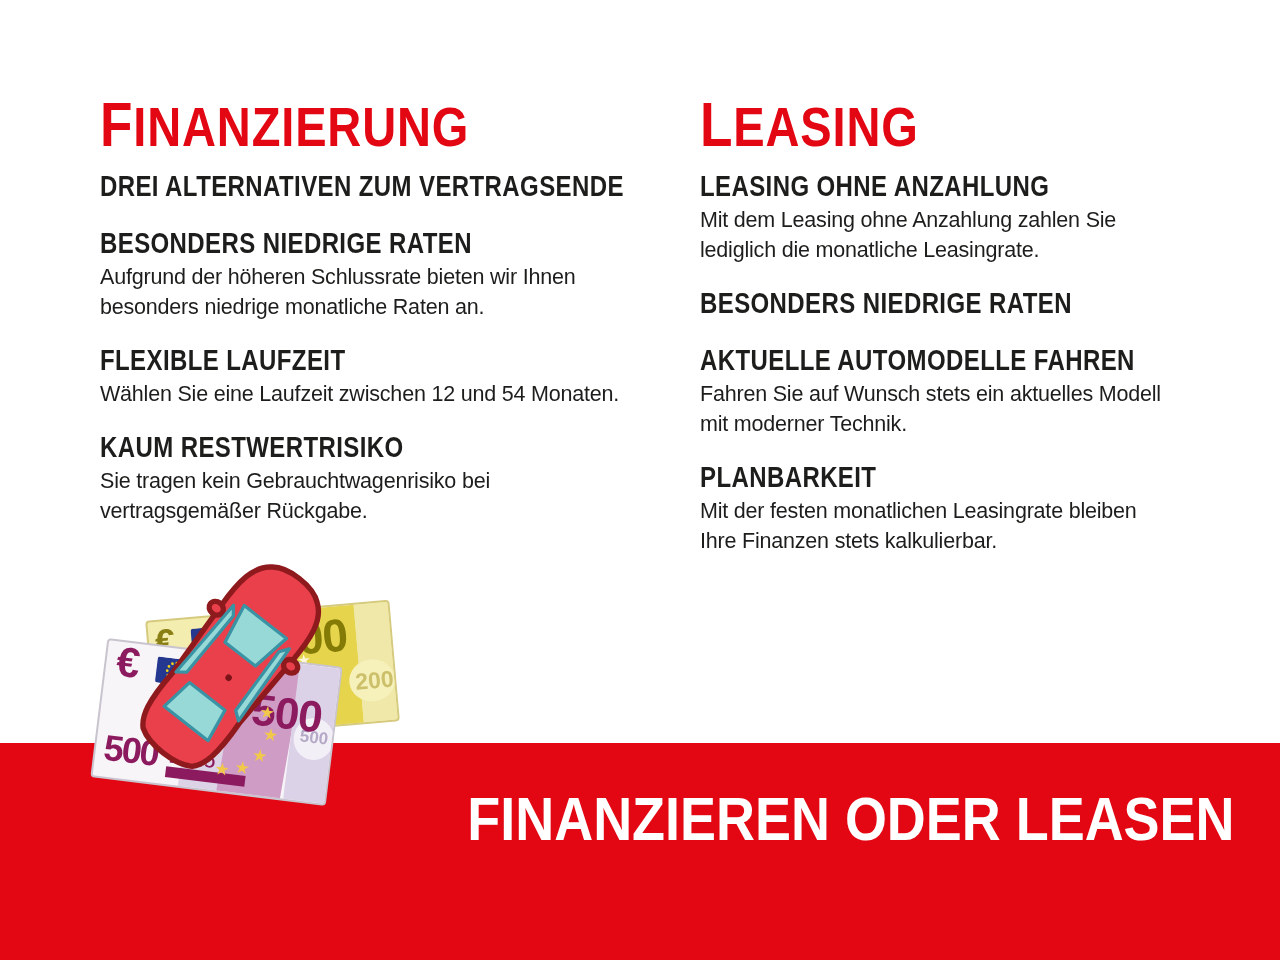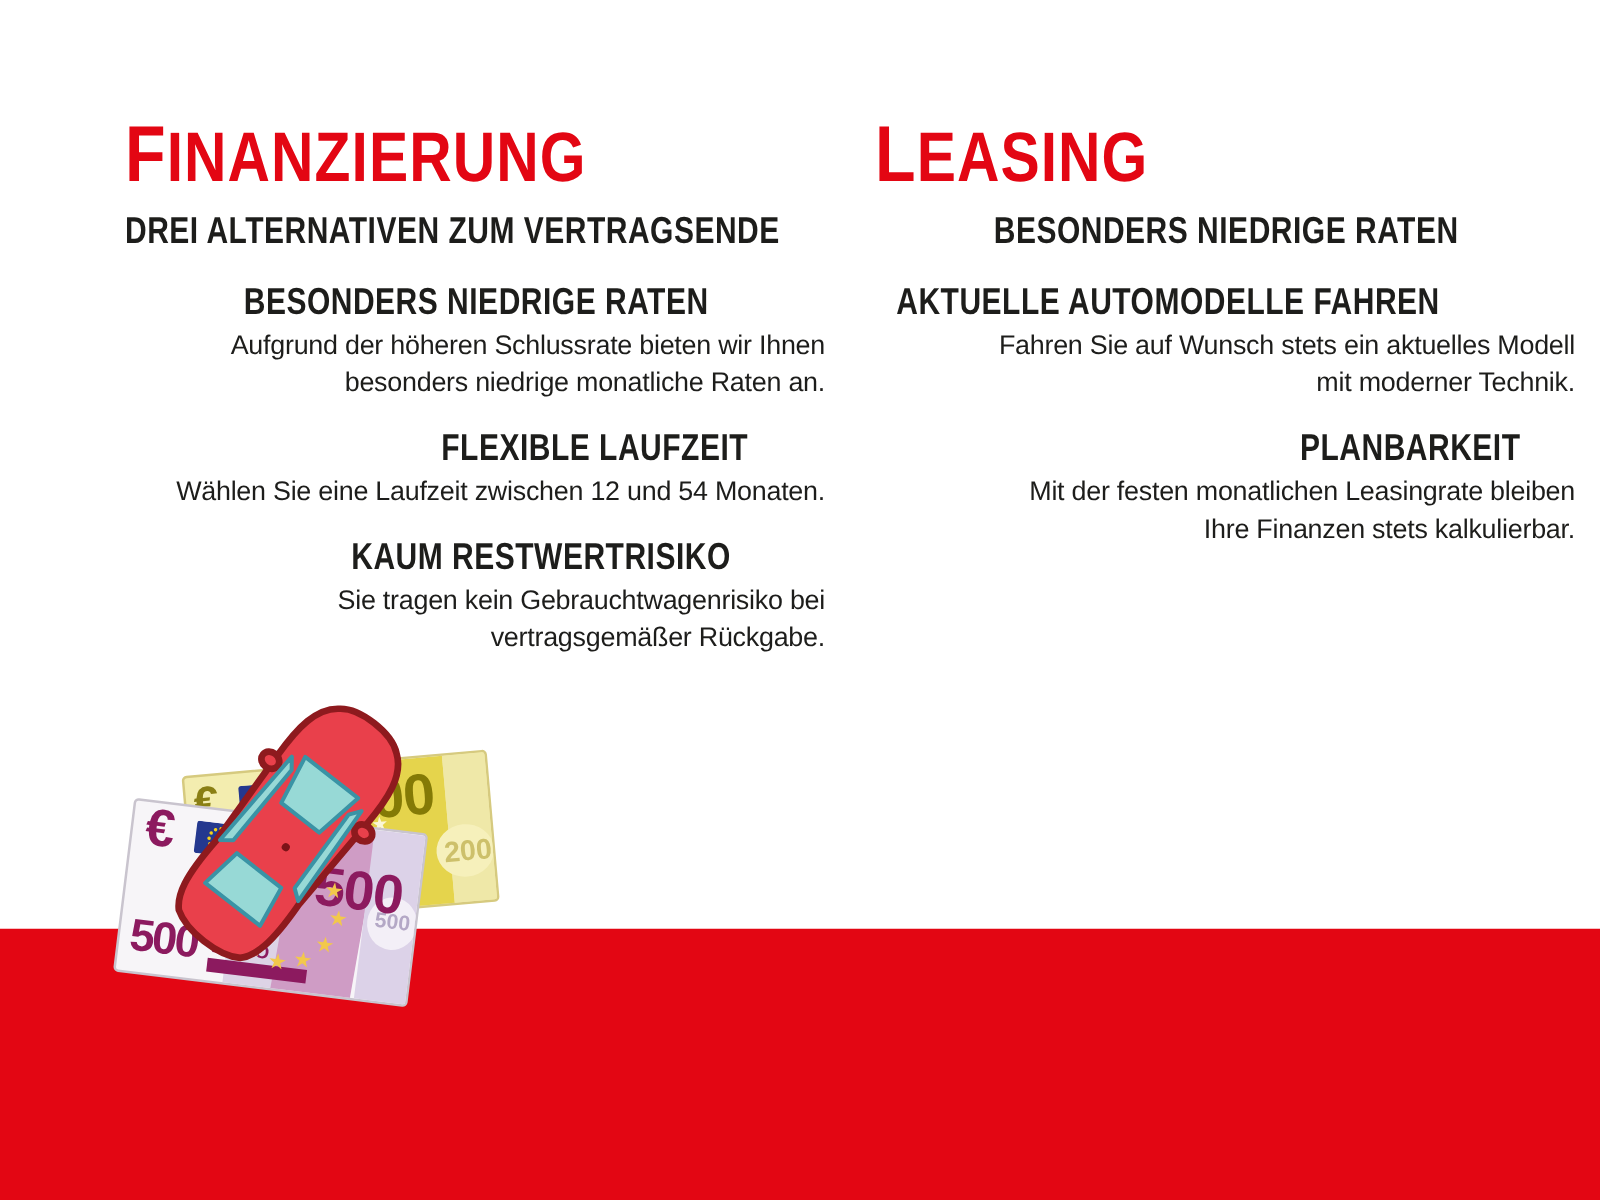--- a/index.html
+++ b/index.html
@@ -6,21 +6,21 @@
     font-family:"Liberation Sans",sans-serif;}
   .page{position:relative;width:1280px;height:960px;background:#ffffff;}
 
   
   .col{position:absolute;top:96px;width:560px;color:var(--text-black);}
   .col.left{left:100px;}
   .col.right{left:700px;}
   .col-title{margin:0 0 14px 0;display:inline-block;transform:scaleX(0.84);transform-origin:0 50%;
     font-size:56px;line-height:56px;font-weight:800;color:var(--accent-red);letter-spacing:1px;}
   .col-title::first-letter{font-size:1.13em;}
-  .section{margin-bottom:21px;text-align:right;}
+  .section{margin-bottom:21px;}
   .sec-h{margin:0 0 3px 0;display:inline-block;transform:scaleX(0.80);transform-origin:0 50%;
     font-size:30px;line-height:33px;font-weight:800;letter-spacing:0.5px;white-space:nowrap;}
   .sec-b{margin:0;font-size:21.5px;line-height:30px;white-space:pre-line;letter-spacing:-0.2px;}
 
   
   .red-band{position:absolute;left:0;top:743px;width:1280px;height:217px;background:var(--accent-red);z-index:1;}
   .banner-text{position:absolute;left:410px;top:781px;width:840px;text-align:center;color:#ffffff;z-index:2;}
   .banner-l1{display:inline-block;transform:scaleY(1.12);font-size:43px;line-height:52px;
     font-weight:400;letter-spacing:2px;white-space:nowrap;}
   .banner-l2{display:inline-block;transform:scaleX(0.87);margin-top:6px;font-size:62px;line-height:64px;
@@ -88,36 +88,42 @@
     <div class="section">
       <h3 class="sec-h">KAUM RESTWERTRISIKO</h3>
       <p class="sec-b">Sie tragen kein Gebrauchtwagenrisiko bei
 vertragsgemäßer Rückgabe.</p>
     </div>
   </div>
 
   <div class="col right">
     <h1 class="col-title">LEASING</h1>
     <div class="section">
+      <h3 class="sec-h">LEASING OHNE ANZAHLUNG</h3>
+      <p class="sec-b">Mit dem Leasing ohne Anzahlung zahlen Sie
+lediglich die monatliche Leasingrate.</p>
+    </div>
+    <div class="section">
       <h3 class="sec-h">BESONDERS NIEDRIGE RATEN</h3>
     </div>
     <div class="section">
       <h3 class="sec-h">AKTUELLE AUTOMODELLE FAHREN</h3>
       <p class="sec-b">Fahren Sie auf Wunsch stets ein aktuelles Modell
 mit moderner Technik.</p>
     </div>
     <div class="section">
       <h3 class="sec-h">PLANBARKEIT</h3>
       <p class="sec-b">Mit der festen monatlichen Leasingrate bleiben
 Ihre Finanzen stets kalkulierbar.</p>
     </div>
   </div>
 
   <div class="red-band"></div>
   <div class="banner-text">
+    <div><span class="banner-l2">FINANZIEREN ODER LEASEN</span></div>
   </div>
 
   <div class="illustration">
 
     <div class="note note-200">
       <div class="panel n200-panel"></div>
       <div class="panel n200-right"></div>
       <div class="panel n200-oval"></div>
       <span class="n200-wm">200</span>
       <span class="n200-big">200</span>

